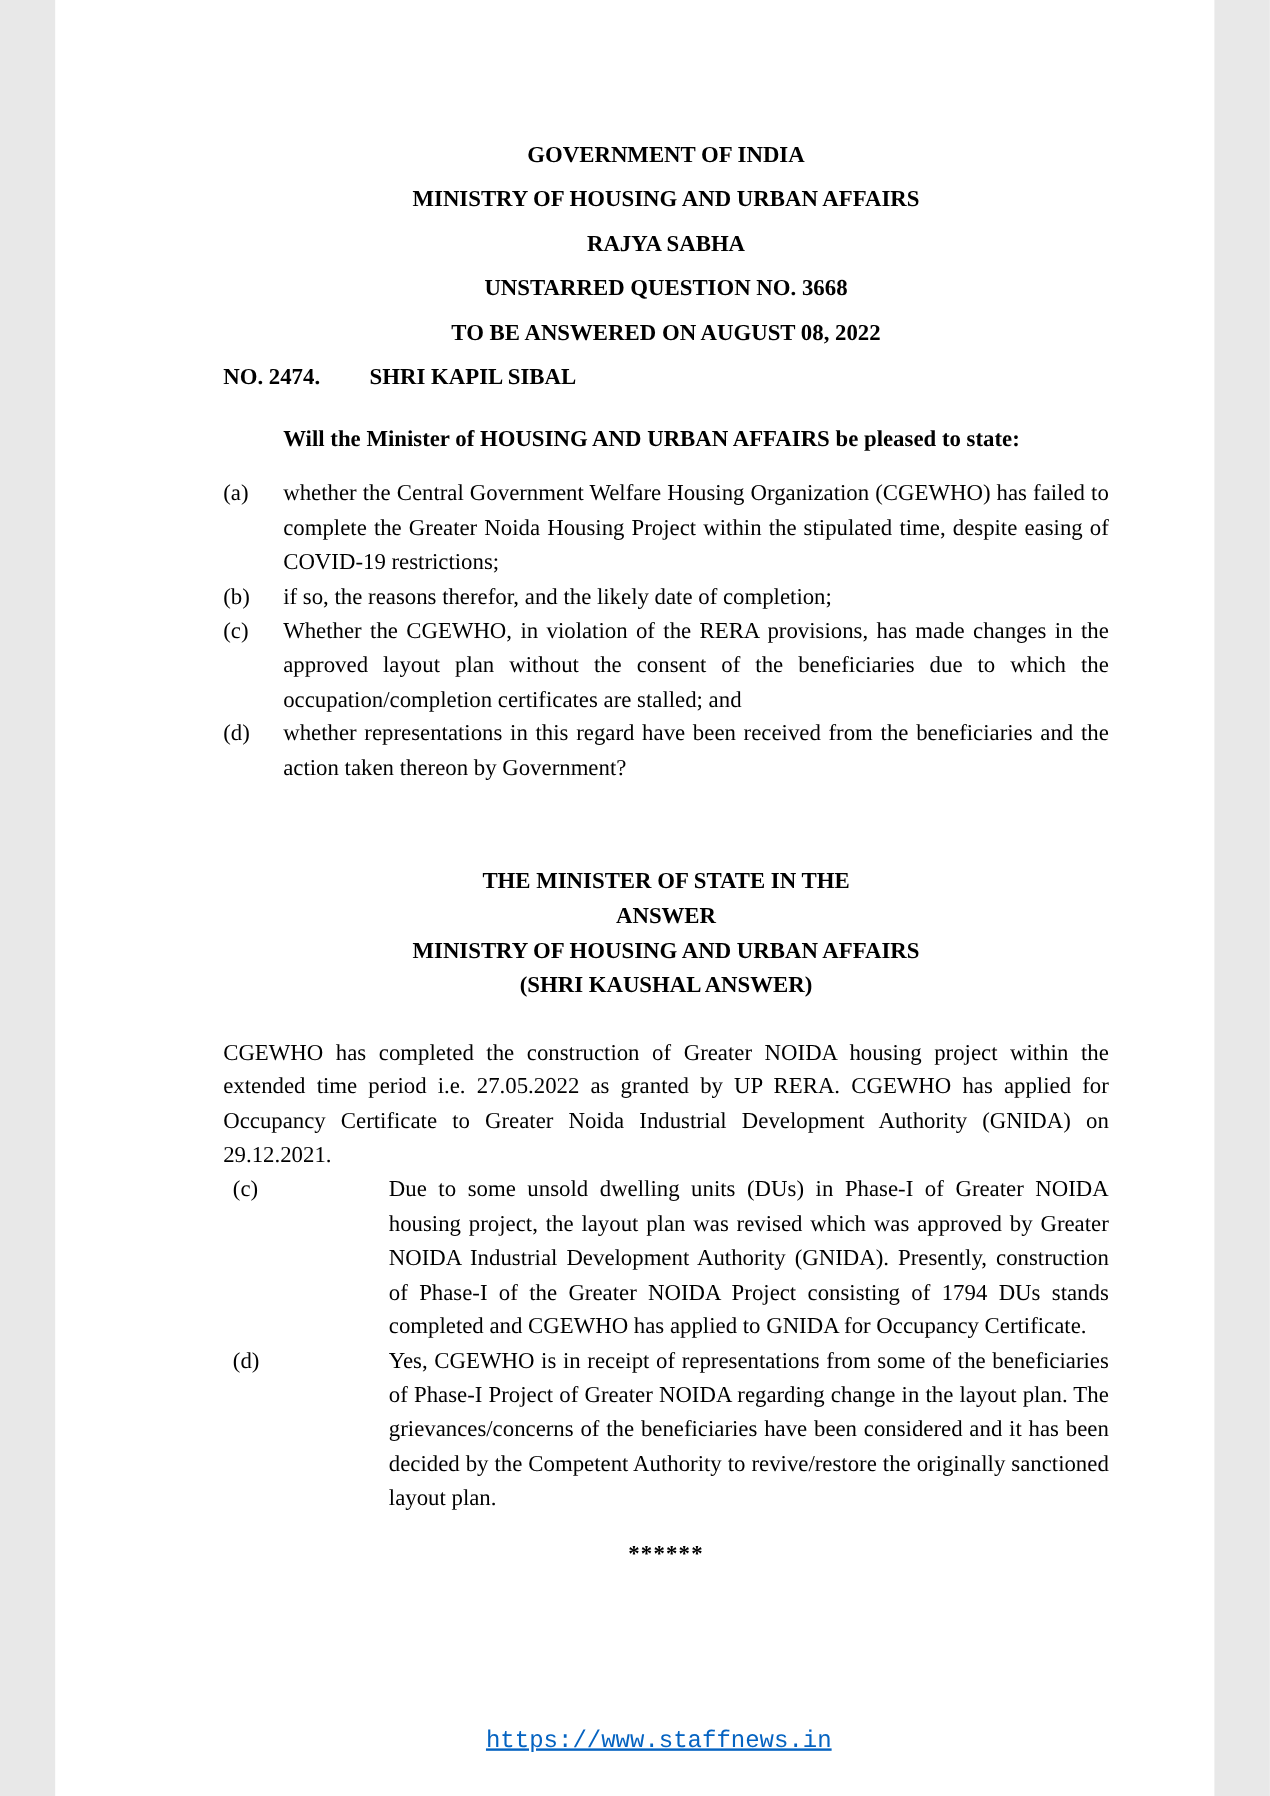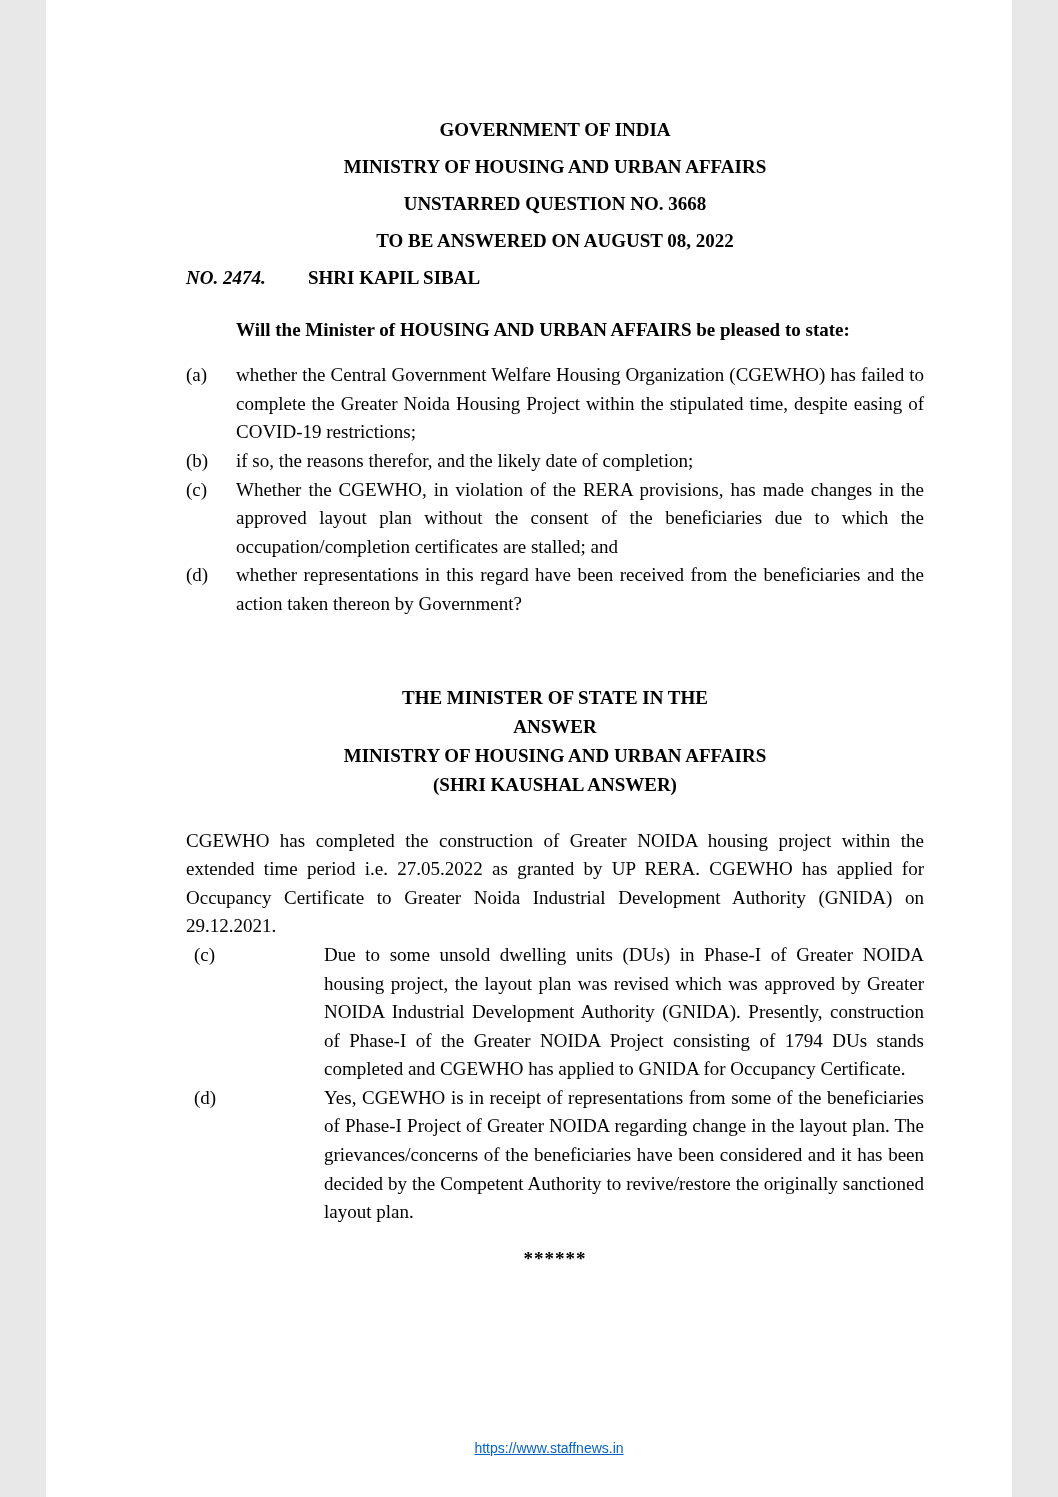--- a/index.html
+++ b/index.html
@@ -12,52 +12,53 @@
       position: relative;
       font-family: "Liberation Serif", "DejaVu Serif", serif;
       font-size: 19px;
       color: #000000;
       padding: 116px 88px 0 140px;
       overflow: hidden;
     }
     .doc-header { text-align: center; font-weight: bold; margin-bottom: 8px; }
     .h-line { line-height: 28px; margin-bottom: 9px; }
     .q-head { display: flex; font-weight: bold; line-height: 28.6px; margin-bottom: 23px; }
-    .q-no { width: 122px; flex-shrink: 0; font-style: italic; }
+    .q-no { width: 122px; flex-shrink: 0; }
     .q-intro { font-weight: bold; padding-left: 50px; line-height: 28.6px; margin-bottom: 17px; }
     .q-items {}
     .q-item { display: flex; line-height: 28.6px; }
     .q-label { width: 50px; flex-shrink: 0; }
     .q-text { flex: 1; text-align: justify; }
     .ans-head { text-align: center; font-weight: bold; line-height: 29px; margin-top: 64px; margin-bottom: 28px; }
     .ans-items {}
     .ans-item { display: flex; line-height: 28.6px; }
     .ans-label { width: 138px; padding-left: 8px; flex-shrink: 0; }
     .ans-text { flex: 1; text-align: justify; }
     .separator { text-align: center; font-weight: bold; line-height: 28.6px; margin-top: 18px; letter-spacing: 1px; }
     .footer-link-wrap {
       position: absolute;
       left: 0;
       right: 0;
       top: 1440px;
       text-align: center;
-      font-size: 14px;
-      font-family: Liberation Sans, sans-serif;
+      font-size: 20px;
+      font-family: Liberation Mono, monospace;
       padding-left: 40px;
     }
     .footer-link { color: #0563C1; text-decoration: underline; cursor: pointer; }
   </style>
 </head>
 <body>
 
 <div class="page">
 
   <header class="doc-header">
     <div class="h-line">GOVERNMENT OF INDIA</div>
     <div class="h-line">MINISTRY OF HOUSING AND URBAN AFFAIRS</div>
+    <div class="h-line">RAJYA SABHA</div>
     <div class="h-line">UNSTARRED QUESTION NO. 3668</div>
     <div class="h-line">TO BE ANSWERED ON AUGUST 08, 2022</div>
   </header>
 
   <div class="q-head">
     <span class="q-no">NO. 2474.</span>
     <span class="q-asker">SHRI KAPIL SIBAL</span>
   </div>
 
   <div class="q-intro">Will the Minister of HOUSING AND URBAN AFFAIRS be pleased to state:</div>

